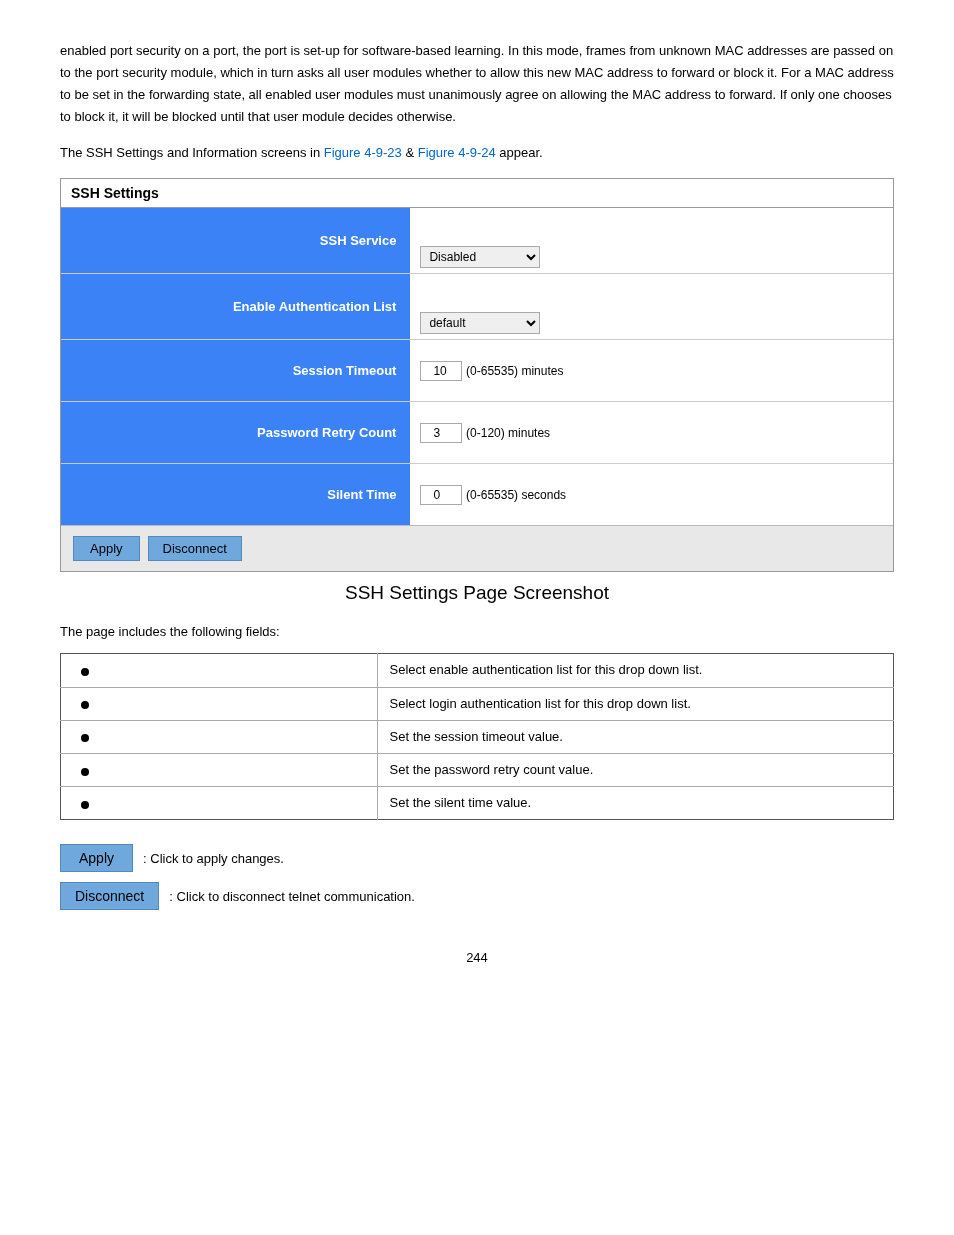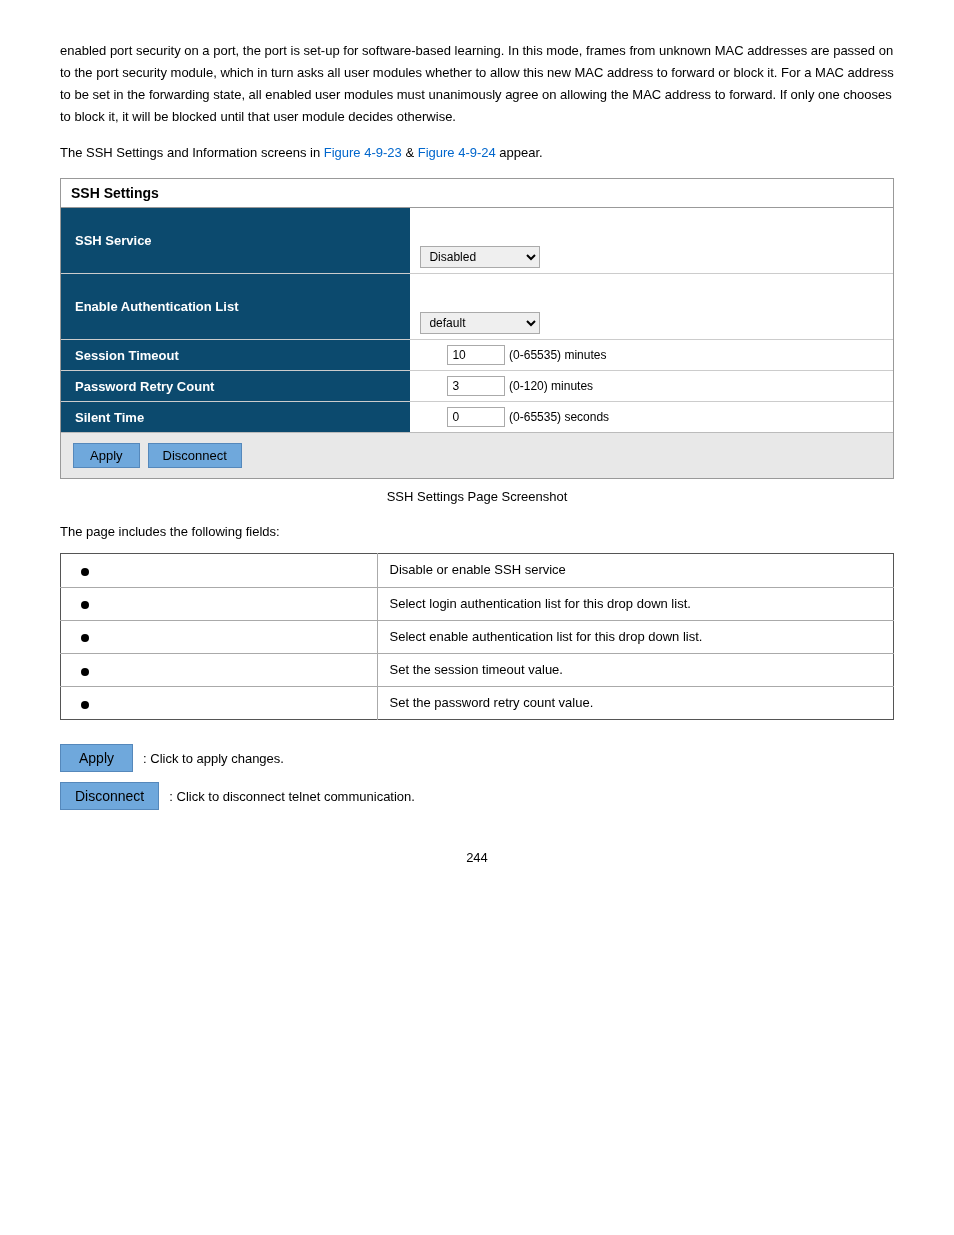--- a/index.html
+++ b/index.html
@@ -42,48 +42,48 @@
 
     .ssh-table tr {
       border-bottom: 1px solid #ccc;
     }
 
     .ssh-table tr:last-child {
       border-bottom: none;
     }
 
     .ssh-table td.label-cell {
-      background: #0c4a6e;
+      background: #3b82f6;
       color: #fff;
       font-weight: bold;
-      padding: 7px 14px;
+      padding: 23px 14px;
       width: 42%;
       font-size: 13px;
+      text-align: right;
     }
 
     .ssh-table td.value-cell {
       background: #fff;
       padding: 5px 10px;
       width: 58%;
     }
 
     .ssh-table td.value-cell select {
       border: 1px solid #aaa;
       padding: 2px 4px;
       font-size: 12px;
       min-width: 120px;
       margin-top: 33px;
     }
 
     .ssh-table td.value-cell input[type="text"] {
       border: 1px solid #aaa;
-      padding: 2px 4px;
-      width: 58px;
+      padding: 2px 12px;
+      width: 42px;
       font-size: 12px;
-      margin-left: 27px;
     }
 
     .value-hint {
       font-size: 12px;
       color: #000;
     }
 
     .button-row {
       padding: 10px 12px;
       background: #e8e8e8;
@@ -107,21 +107,21 @@
       color: #000;
       border: 1px solid #5588bb;
       padding: 4px 14px;
       font-size: 13px;
       cursor: pointer;
     }
 
     .caption-text {
       text-align: center;
       margin: 8px 0 20px 0;
-      font-size: 13px;
+      font-size: 19px;
     }
 
     .section-text {
       margin-bottom: 14px;
       font-size: 13px;
     }
 
     .fields-table {
       width: 100%;
       border-collapse: collapse;
@@ -270,37 +270,37 @@
 </div>
 
 <p class="caption-text">SSH Settings Page Screenshot</p>
 
 <p class="section-text">The page includes the following fields:</p>
 
 <table class="fields-table">
   <tbody>
     <tr>
       <td class="bullet-cell"><span class="bullet"></span></td>
-      <td>Disable or enable SSH service</td>
+      <td>Select enable authentication list for this drop down list.</td>
     </tr>
     <tr>
       <td class="bullet-cell"><span class="bullet"></span></td>
       <td>Select login authentication list for this drop down list.</td>
     </tr>
     <tr>
       <td class="bullet-cell"><span class="bullet"></span></td>
-      <td>Select enable authentication list for this drop down list.</td>
-    </tr>
-    <tr>
-      <td class="bullet-cell"><span class="bullet"></span></td>
       <td>Set the session timeout value.</td>
     </tr>
     <tr>
       <td class="bullet-cell"><span class="bullet"></span></td>
       <td>Set the password retry count value.</td>
+    </tr>
+    <tr>
+      <td class="bullet-cell"><span class="bullet"></span></td>
+      <td>Set the silent time value.</td>
     </tr>
   </tbody>
 </table>
 
 <div class="bottom-section">
   <div class="bottom-item">
     <button class="btn-apply-lg">Apply</button>
     <span class="bottom-label">: Click to apply changes.</span>
   </div>
   <div class="bottom-item">

